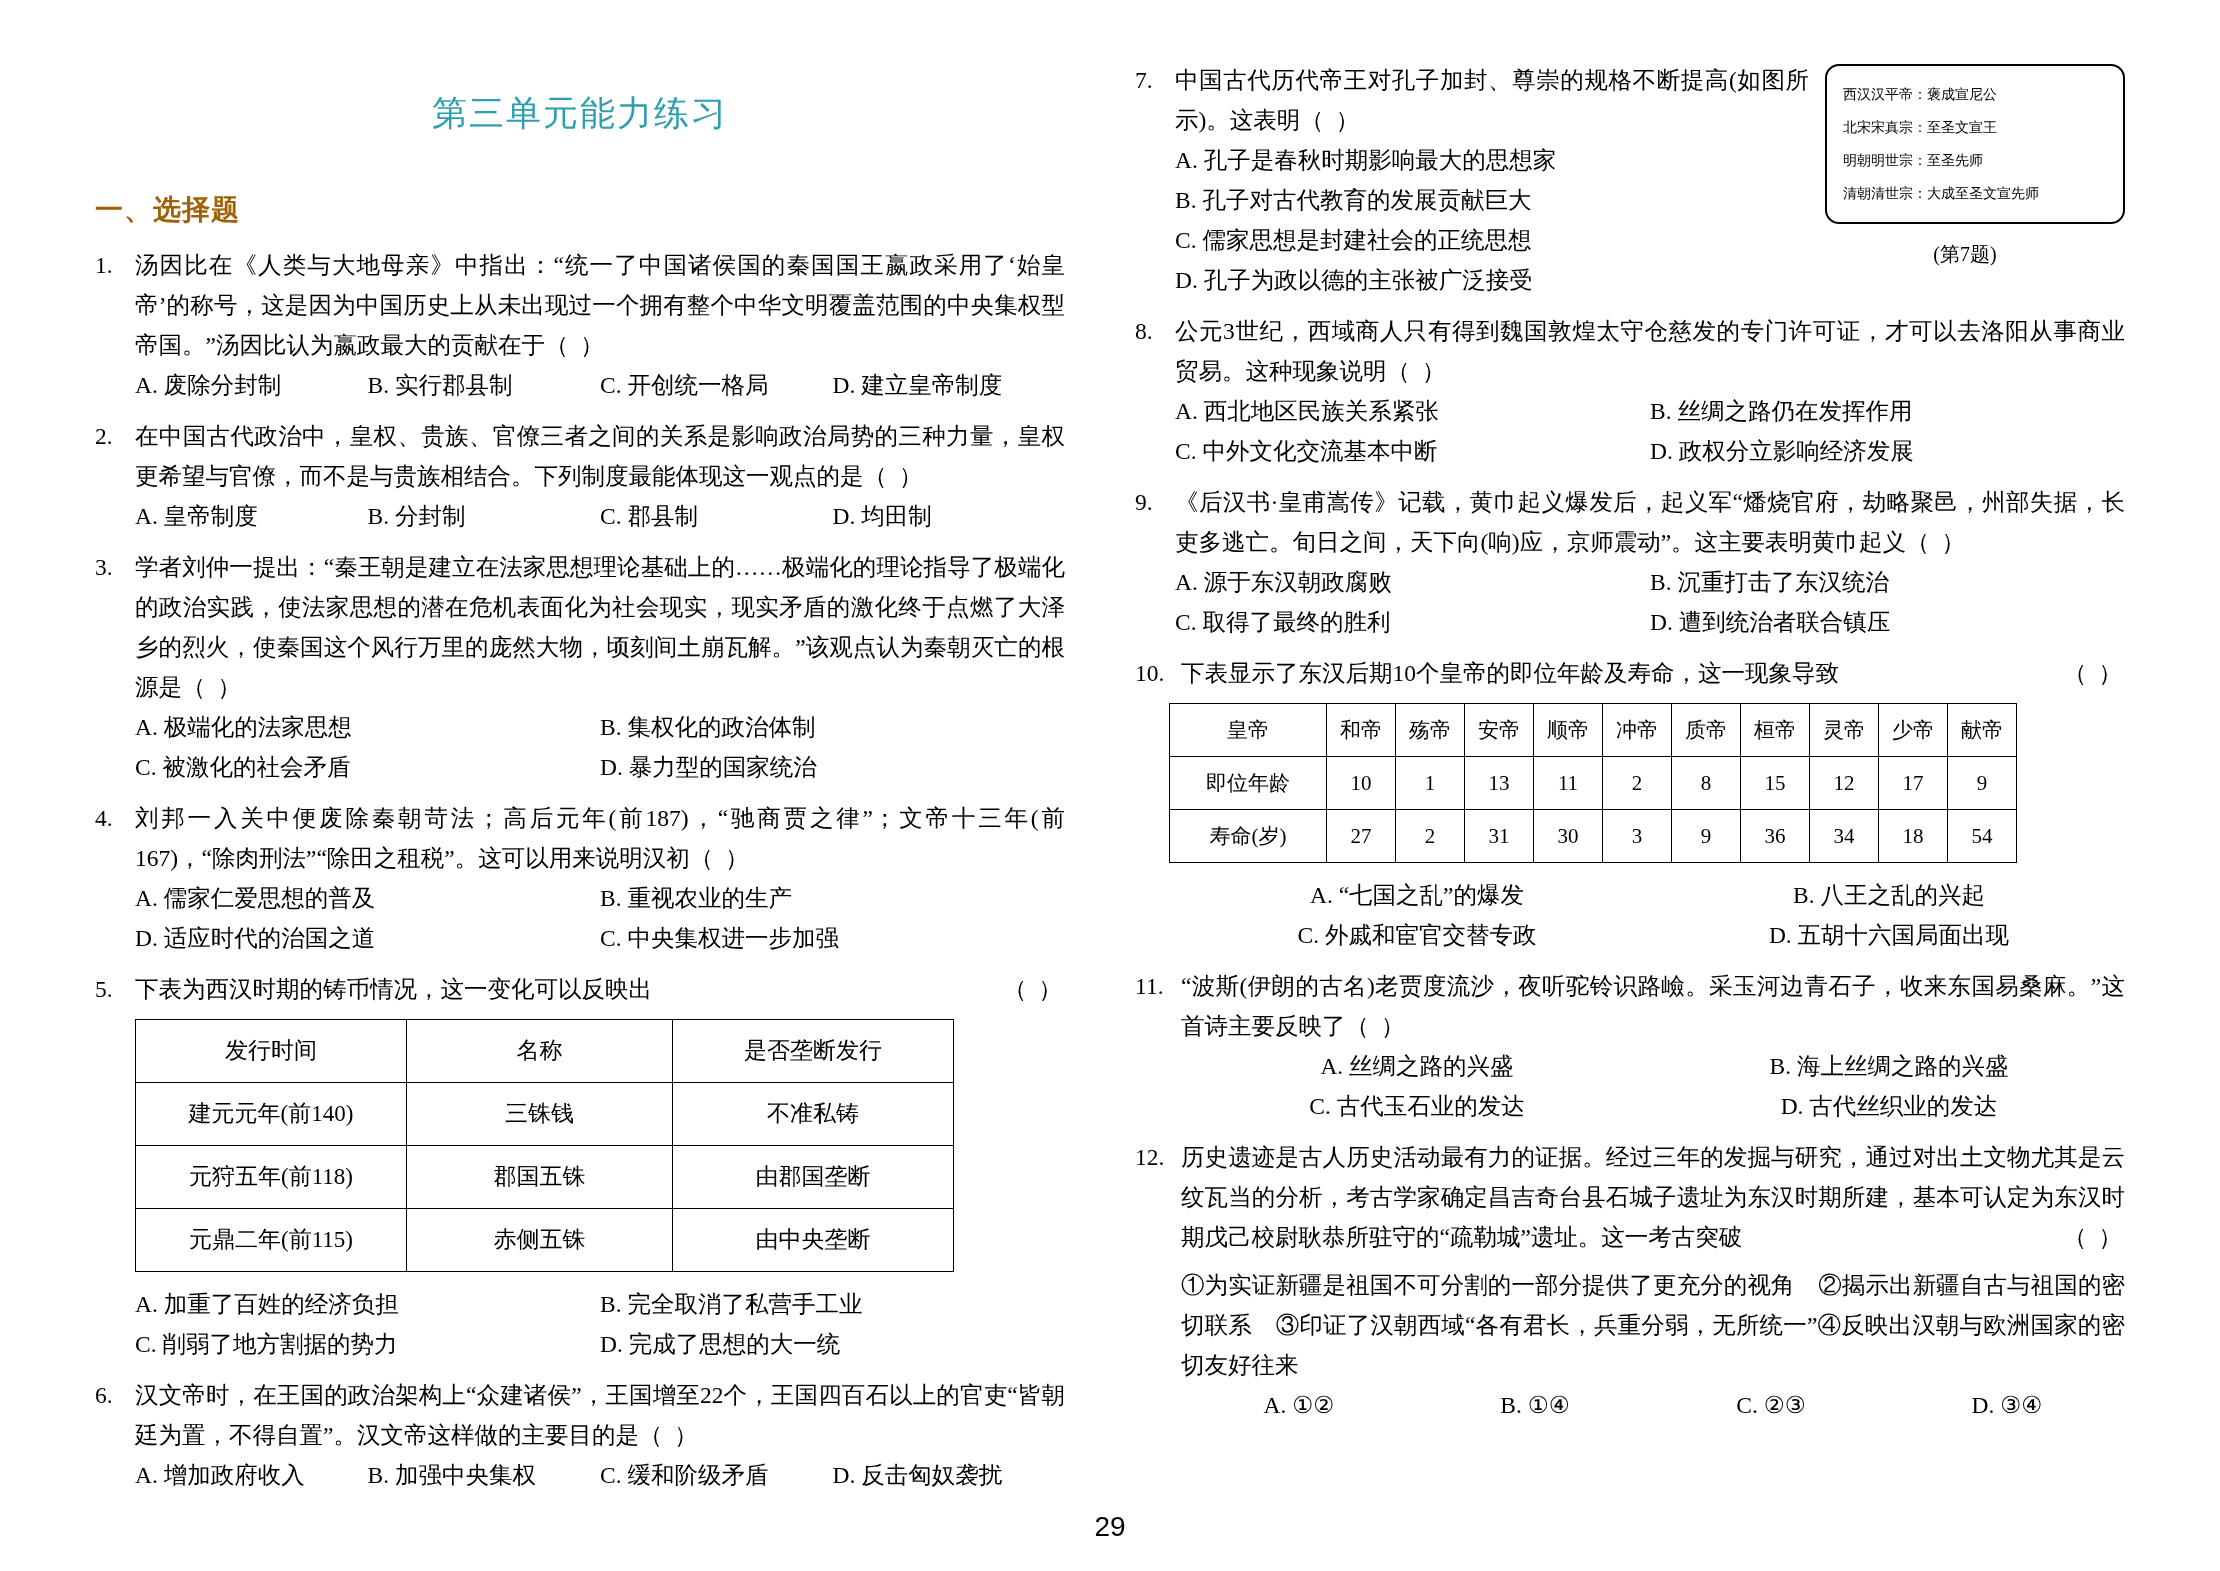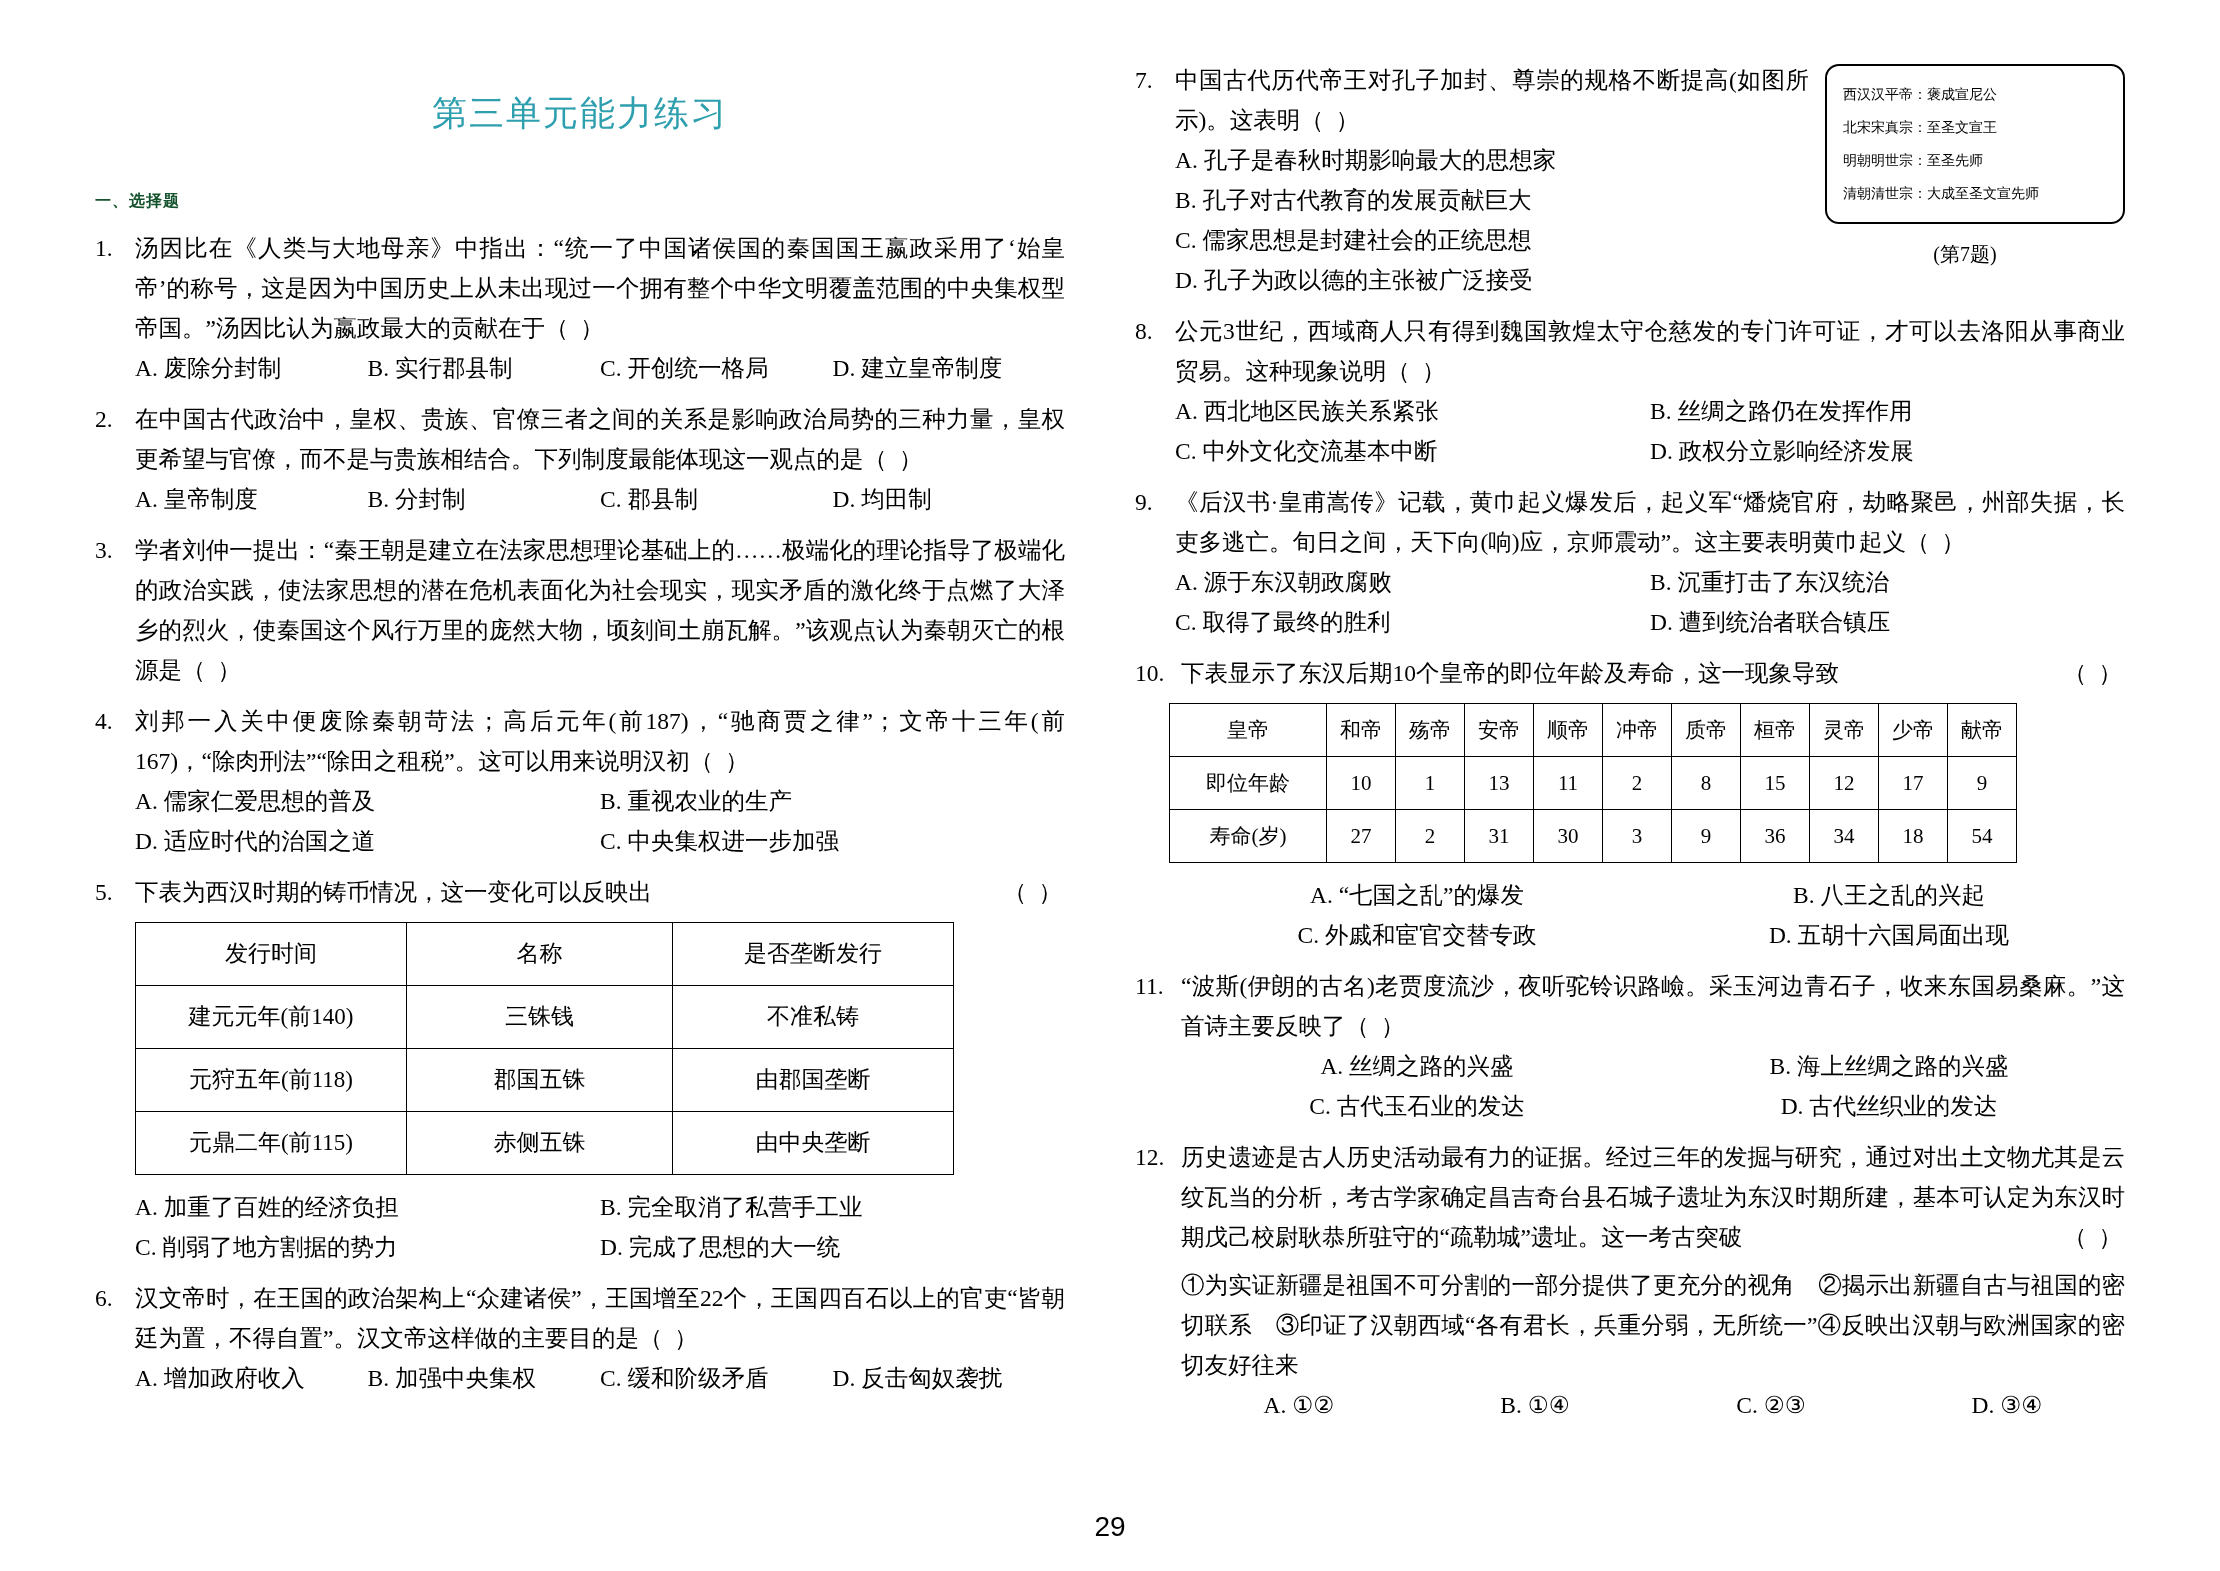--- a/index.html
+++ b/index.html
@@ -42,23 +42,23 @@
   }
   .doc-title {
     text-align: center;
     font-size: 35px;
     font-weight: normal;
     color: #2e9fae;
     letter-spacing: 2px;
     margin: 30px 0 54px 0;
   }
   .section-head {
-    font-size: 16px;
+    font-size: 28px;
     font-weight: bold;
-    color: #14532d;
+    color: #a16207;
     margin: 0 0 16px 0;
     letter-spacing: 1px;
   }
   .q {
     margin-bottom: 11px;
     font-size: 23.5px;
     line-height: 40px;
   }
   .q-body {
     display: flex;
@@ -212,20 +212,30 @@
             <span class="opt">C. 郡县制</span>
             <span class="opt">D. 均田制</span>
           </div>
         </div>
       </div>
 
       <div class="q">
         <div class="q-body">
           <span class="q-num">3.</span>
           <span class="q-text"><span>学者刘仲一提出：“秦王朝是建立在法家思想理论基础上的……极端化的理论指导了极端化的政治实践，使法家思想的潜在危机表面化为社会现实，现实矛盾的激化终于点燃了大泽乡的烈火，使秦国这个风行万里的庞然大物，顷刻间土崩瓦解。”该观点认为秦朝灭亡的根源是</span><span class="paren">（    ）</span></span>
+        </div>
+        <div class="opts">
+          <div class="opt-row two">
+            <span class="opt">A. 极端化的法家思想</span>
+            <span class="opt">B. 集权化的政治体制</span>
+          </div>
+          <div class="opt-row two">
+            <span class="opt">C. 被激化的社会矛盾</span>
+            <span class="opt">D. 暴力型的国家统治</span>
+          </div>
         </div>
       </div>
 
       <div class="q">
         <div class="q-body">
           <span class="q-num">4.</span>
           <span class="q-text"><span>刘邦一入关中便废除秦朝苛法；高后元年(前187)，“驰商贾之律”；文帝十三年(前167)，“除肉刑法”“除田之租税”。这可以用来说明汉初</span><span class="paren">（    ）</span></span>
         </div>
         <div class="opts">
           <div class="opt-row two">

